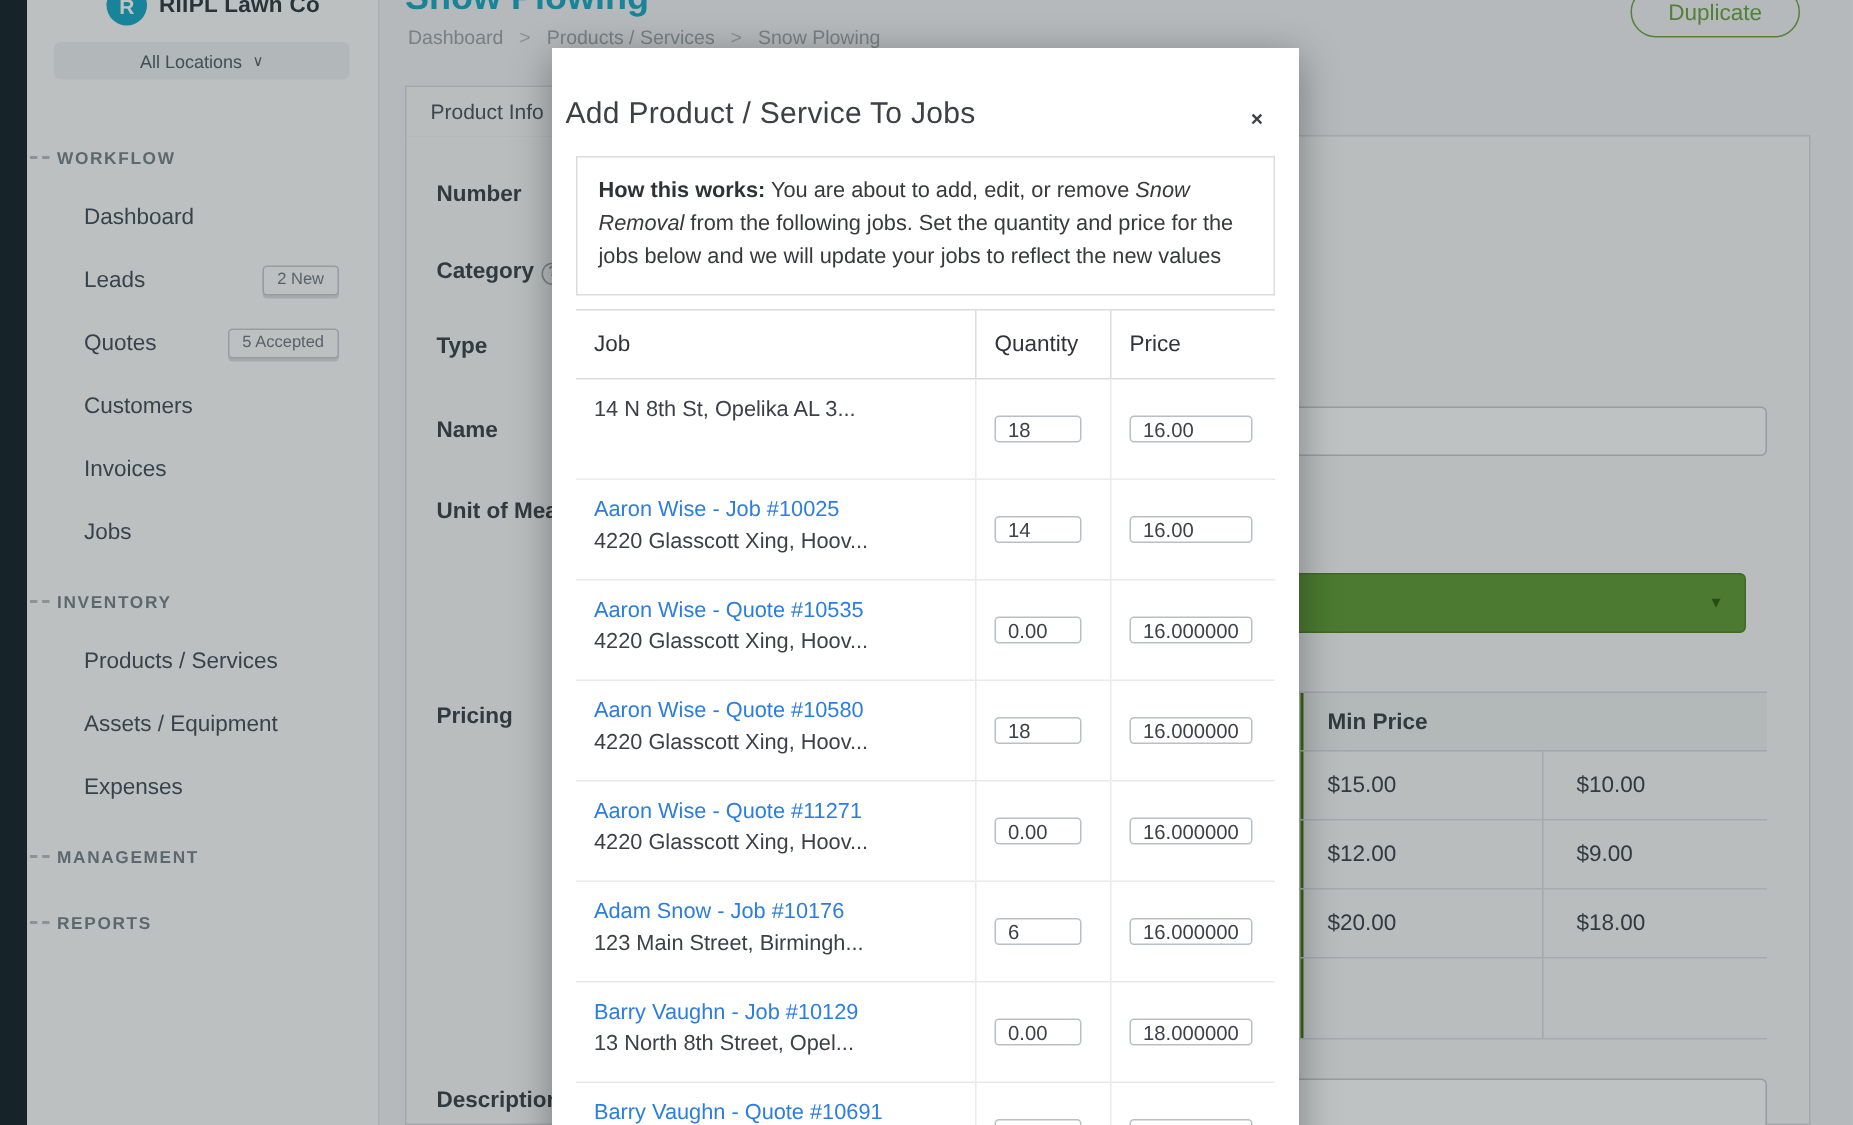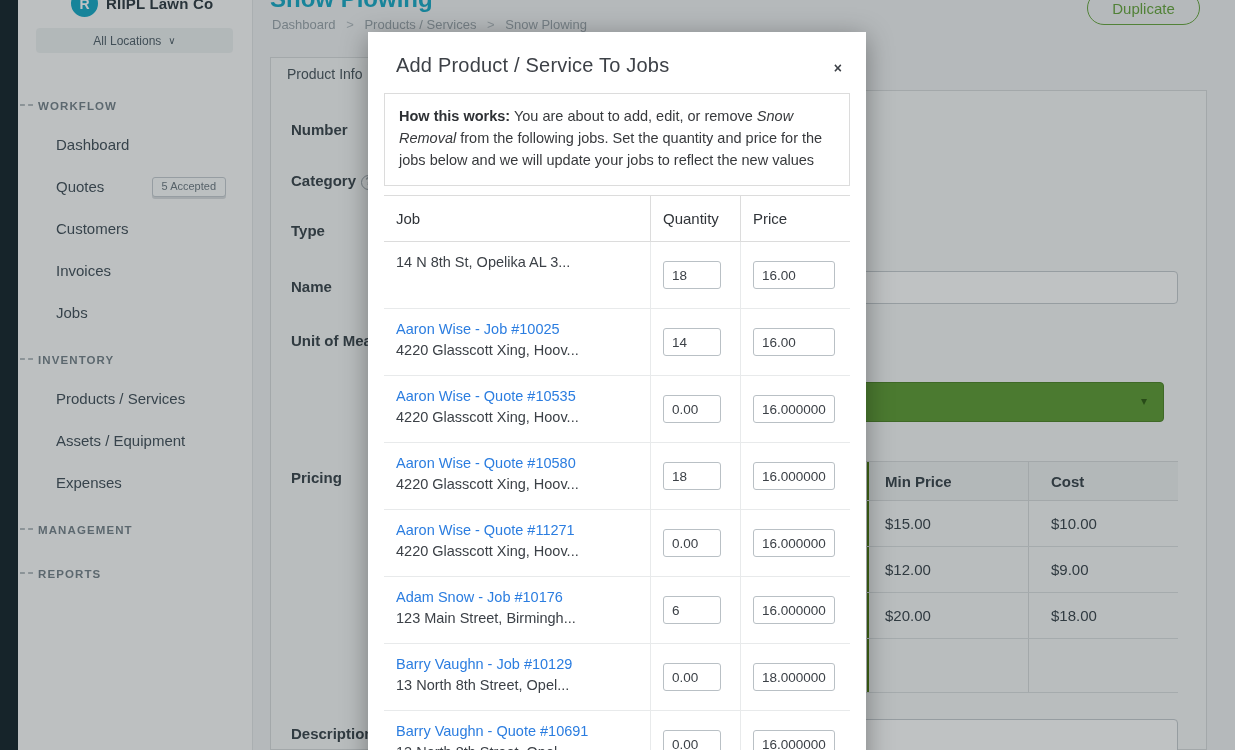--- a/index.html
+++ b/index.html
@@ -58,41 +58,41 @@
   .pt-c1 { width:161px; height:100%; border-left:2px solid #4d7c0f; padding-left:16px; display:flex; align-items:center; }
   .pt-c2 { flex:1; height:100%; border-left:1px solid #d8dbdd; padding-left:22px; display:flex; align-items:center; }
 
   .desc-box { position:absolute; left:120px; top:628px; width:787px; height:120px; background:#fff; border:1px solid #c6ccd0;
     border-radius:4px; resize:none; font-family:inherit; font-size:14px; padding:8px 10px; color:#333; }
 
   
   .backdrop { position:fixed; left:0; top:0; width:100%; height:100%; background:rgba(25,35,40,0.28); z-index:10; }
   .modal { position:absolute; left:368px; top:32px; width:498px; min-height:1000px; background:#fff; z-index:20;
     box-shadow:0 5px 25px rgba(0,0,0,.35); }
-  .modal-header { padding:22px 28px 16px; position:relative; }
+  .modal-header { padding:22px 9px 16px; position:relative;margin-top:11px; }
   .modal-title { margin:0; font-size:20px; font-weight:400; color:#3d4147; letter-spacing:.2px; }
   .modal-close { position:absolute; right:18px; top:26px; font-size:14px; font-weight:bold; color:#3d4147; cursor:pointer;
     background:none; border:none; font-family:inherit; padding:2px 6px; }
   .intro-box { margin:0 16px; border:1px solid #dcdcdc; padding:12px 14px 14px; font-size:14.5px; color:#37393c; line-height:1.5; }
   .intro-box b { color:#2e3135; }
 
   .jobs-table { margin:9px 16px 0; }
   .jt-header { display:flex; border-top:1px solid #dcdcdc; border-bottom:1px solid #dcdcdc; height:47px; font-size:15px; color:#303439; }
   .jt-hc { display:flex; align-items:center; padding-left:12px; }
   .w-job { width:266px; }
   .w-qty { width:90px; border-left:1px solid #dcdcdc; }
   .w-price { width:110px; border-left:1px solid #dcdcdc; }
   .jt-row { display:flex; border-bottom:1px solid #e8eaeb; min-height:67px; }
   .jt-cell-job { width:266px; padding:12px 8px 0 12px; }
   .jt-name { font-size:14.5px; color:#2b7de0; margin:0 0 5px; cursor:pointer; white-space:nowrap; overflow:hidden; }
   .jt-addr { font-size:14.5px; color:#3c4147; white-space:nowrap; overflow:hidden; }
   .jt-cell { display:flex; align-items:center; padding-left:12px; border-left:1px solid #e8eaeb; }
   .jt-cell.qty { width:90px; }
   .jt-cell.price { width:110px; }
-  .inp { height:28px; border:1px solid #b9c0c5; border-radius:3px; font-size:13.5px; color:#3c4147; padding:0 8px;
+  .inp { height:18px; border:1px solid #b9c0c5; border-radius:3px; font-size:13.5px; color:#3c4147; padding:0 8px;
     font-family:inherit; background:#fff; }
   .inp-qty { width:58px; }
   .inp-price { width:82px; padding-right:2px; }
 </style>
 </head>
 <body>
 
 <div class="edge-strip"></div>
 
 <aside class="sidebar">
@@ -107,20 +107,24 @@
 
   <nav class="nav">
     <div class="nav-section">
       <span class="dashes"></span>
       <span class="nav-section-label">WORKFLOW</span>
     </div>
     <div class="nav-item">
       <span>Dashboard</span>
     </div>
     <div class="nav-item">
+      <span>Leads</span>
+      <span class="badge">2 New</span>
+    </div>
+    <div class="nav-item">
       <span>Quotes</span>
       <span class="badge">5 Accepted</span>
     </div>
     <div class="nav-item">
       <span>Customers</span>
     </div>
     <div class="nav-item">
       <span>Invoices</span>
     </div>
     <div class="nav-item">
@@ -183,21 +187,20 @@
     <input class="name-input" style="">
 
     <button class="green-btn">
       <span class="gcaret">▾</span>
     </button>
 
     <div class="pricing-table">
       <div class="pt-header">
         <div class="pt-c0"></div>
         <div class="pt-c1">Min Price</div>
-        <div class="pt-c2">Cost</div>
       </div>
       <div class="pt-row">
         <div class="pt-c0"></div>
         <div class="pt-c1">$15.00</div>
         <div class="pt-c2">$10.00</div>
       </div>
       <div class="pt-row">
         <div class="pt-c0"></div>
         <div class="pt-c1">$12.00</div>
         <div class="pt-c2">$9.00</div>

